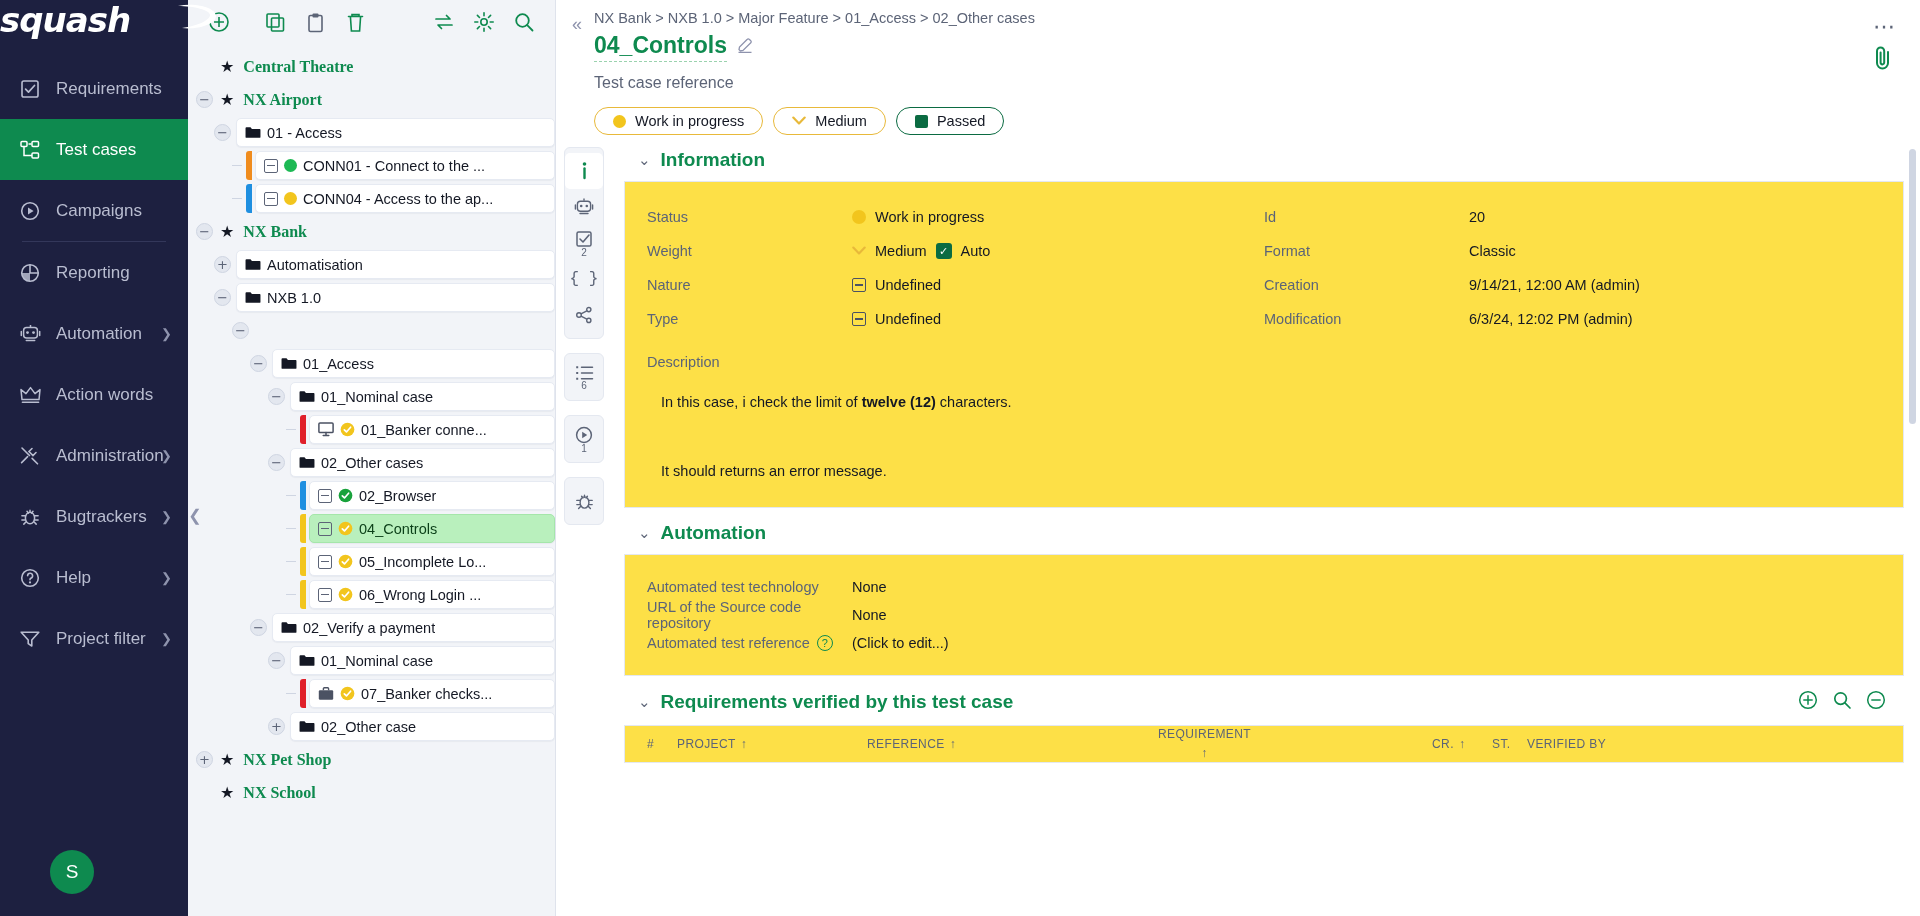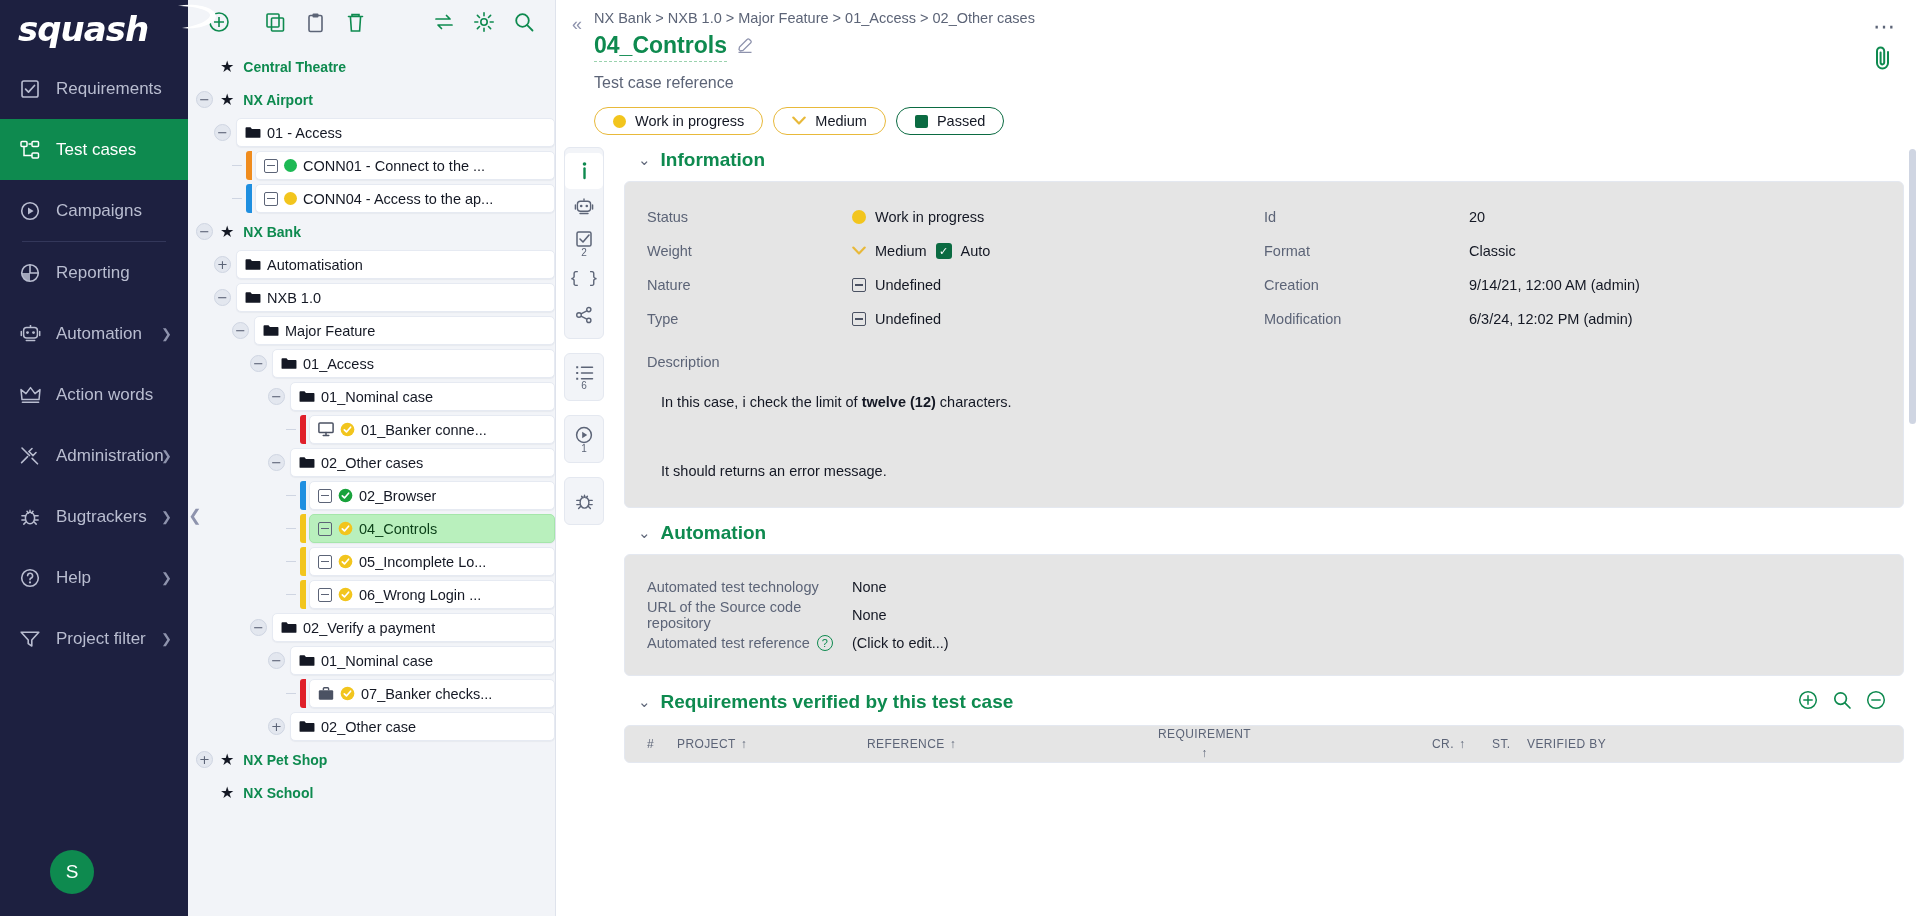--- a/index.html
+++ b/index.html
@@ -12,22 +12,22 @@
   .app { display: flex; width: 1920px; height: 916px; }
 
   
   .nav {
     width: 188px; flex: 0 0 188px; height: 916px;
     background: #1d2040; color: #c9ccdd;
     display: flex; flex-direction: column;
     position: relative;
   }
   .nav-logo {
-    height: 58px; display: flex; align-items: center;
-    padding-left: 18px;
+    height: 58px; display: flex; align-items: flex-start;
+    padding-left: 0;
   }
   .logo-text {
     font-family: "DejaVu Sans", sans-serif;
     font-style: italic; font-weight: bold;
     font-size: 34px; color: #ffffff; letter-spacing: -1px;
     position: relative;
   }
   .logo-swoosh {
     position: absolute; right: -30px; top: 2px;
     width: 42px; height: 30px;
@@ -83,21 +83,21 @@
     display: flex; align-items: center; justify-content: center;
     cursor: pointer; flex: 0 0 17px; margin-right: 5px;
     font-family: "DejaVu Sans", sans-serif;
   }
   .toggler.blank { background: transparent; border: none; }
   .tnode .dash {
     width: 10px; height: 1px; background: #cfd5e2; flex: 0 0 10px;
   }
   .lib-row { display: flex; align-items: center; gap: 9px; padding-left: 2px; }
   .lib-row .star { color: #141824; font-size: 16px; }
-  .lib-row .lbl { color: #0e8a4f; font-size: 14px; font-weight: bold; }
+  .lib-row .lbl { color: #0e8a4f; font-size: 16px; font-weight: bold; font-family: Liberation Serif, serif; }
 
   .card {
     flex: 1 1 auto; height: 29px; background: #ffffff;
     border: 1px solid #e6eaf2; border-radius: 5px;
     display: flex; align-items: center; gap: 6px;
     padding: 0 8px; overflow: hidden; cursor: pointer;
     box-shadow: 0 1px 1px rgba(40,50,80,.05);
   }
   .card.sel { background: #b9f0bd; border-color: #a5e6aa; }
   .card .cname {
@@ -164,21 +164,21 @@
   .panels { flex: 1 1 auto; overflow: hidden; padding-right: 16px; position: relative; }
   .panels-inner { padding-bottom: 30px; }
   .sec-head {
     display: flex; align-items: center; gap: 10px;
     font-size: 19px; color: #0e8a4f; font-weight: bold;
     margin: 14px 0 10px 26px;
   }
   .sec-head .caret { color: #5c6477; font-size: 15px; font-weight: normal; cursor: pointer; }
   .sec-actions { margin-left: auto; display: flex; gap: 14px; padding-right: 18px; color: #0e8a4f; font-size: 19px; }
   .panel {
-    background: #e5e5e5; border: 1px solid #e4e8f0; border-radius: 6px;
+    background: #fde047; border: 1px solid #e4e8f0; border-radius: 0;
     margin-left: 12px; padding: 18px 22px;
   }
   .grid2 { display: flex; }
   .gcol { width: 50%; }
   .frow { display: flex; align-items: center; height: 34px; }
   .flabel { width: 205px; flex: 0 0 205px; font-size: 14.5px; color: #5c6477; }
   .fval { font-size: 14.5px; color: #141824; display: flex; align-items: center; gap: 9px; }
   .mini-sq {
     width: 14px; height: 14px; border: 1.6px solid #4b5263;
     border-radius: 2px; flex: 0 0 14px; position: relative;
@@ -453,26 +453,20 @@
           <span class="card">
             <svg class="folder-ico" viewBox="0 0 18 14">
               <path d="M0.6 2.2a1 1 0 0 1 1-1h4.6l1.6 1.8h8.6a1 1 0 0 1 1 1v8a1 1 0 0 1-1 1H1.6a1 1 0 0 1-1-1z" fill="#141824"></path>
             </svg>
             <span class="cname">NXB 1.0</span>
           </span>
         </div>
         <div class="tnode">
           <span class="indent" style="width:44px"></span>
           <span class="toggler">−</span>
-          <span class="card">
-            <svg class="folder-ico" viewBox="0 0 18 14">
-              <path d="M0.6 2.2a1 1 0 0 1 1-1h4.6l1.6 1.8h8.6a1 1 0 0 1 1 1v8a1 1 0 0 1-1 1H1.6a1 1 0 0 1-1-1z" fill="#141824"></path>
-            </svg>
-            <span class="cname">Major Feature</span>
-          </span>
         </div>
         <div class="tnode">
           <span class="indent" style="width:62px"></span>
           <span class="toggler">−</span>
           <span class="card">
             <svg class="folder-ico" viewBox="0 0 18 14">
               <path d="M0.6 2.2a1 1 0 0 1 1-1h4.6l1.6 1.8h8.6a1 1 0 0 1 1 1v8a1 1 0 0 1-1 1H1.6a1 1 0 0 1-1-1z" fill="#141824"></path>
             </svg>
             <span class="cname">01_Access</span>
           </span>

